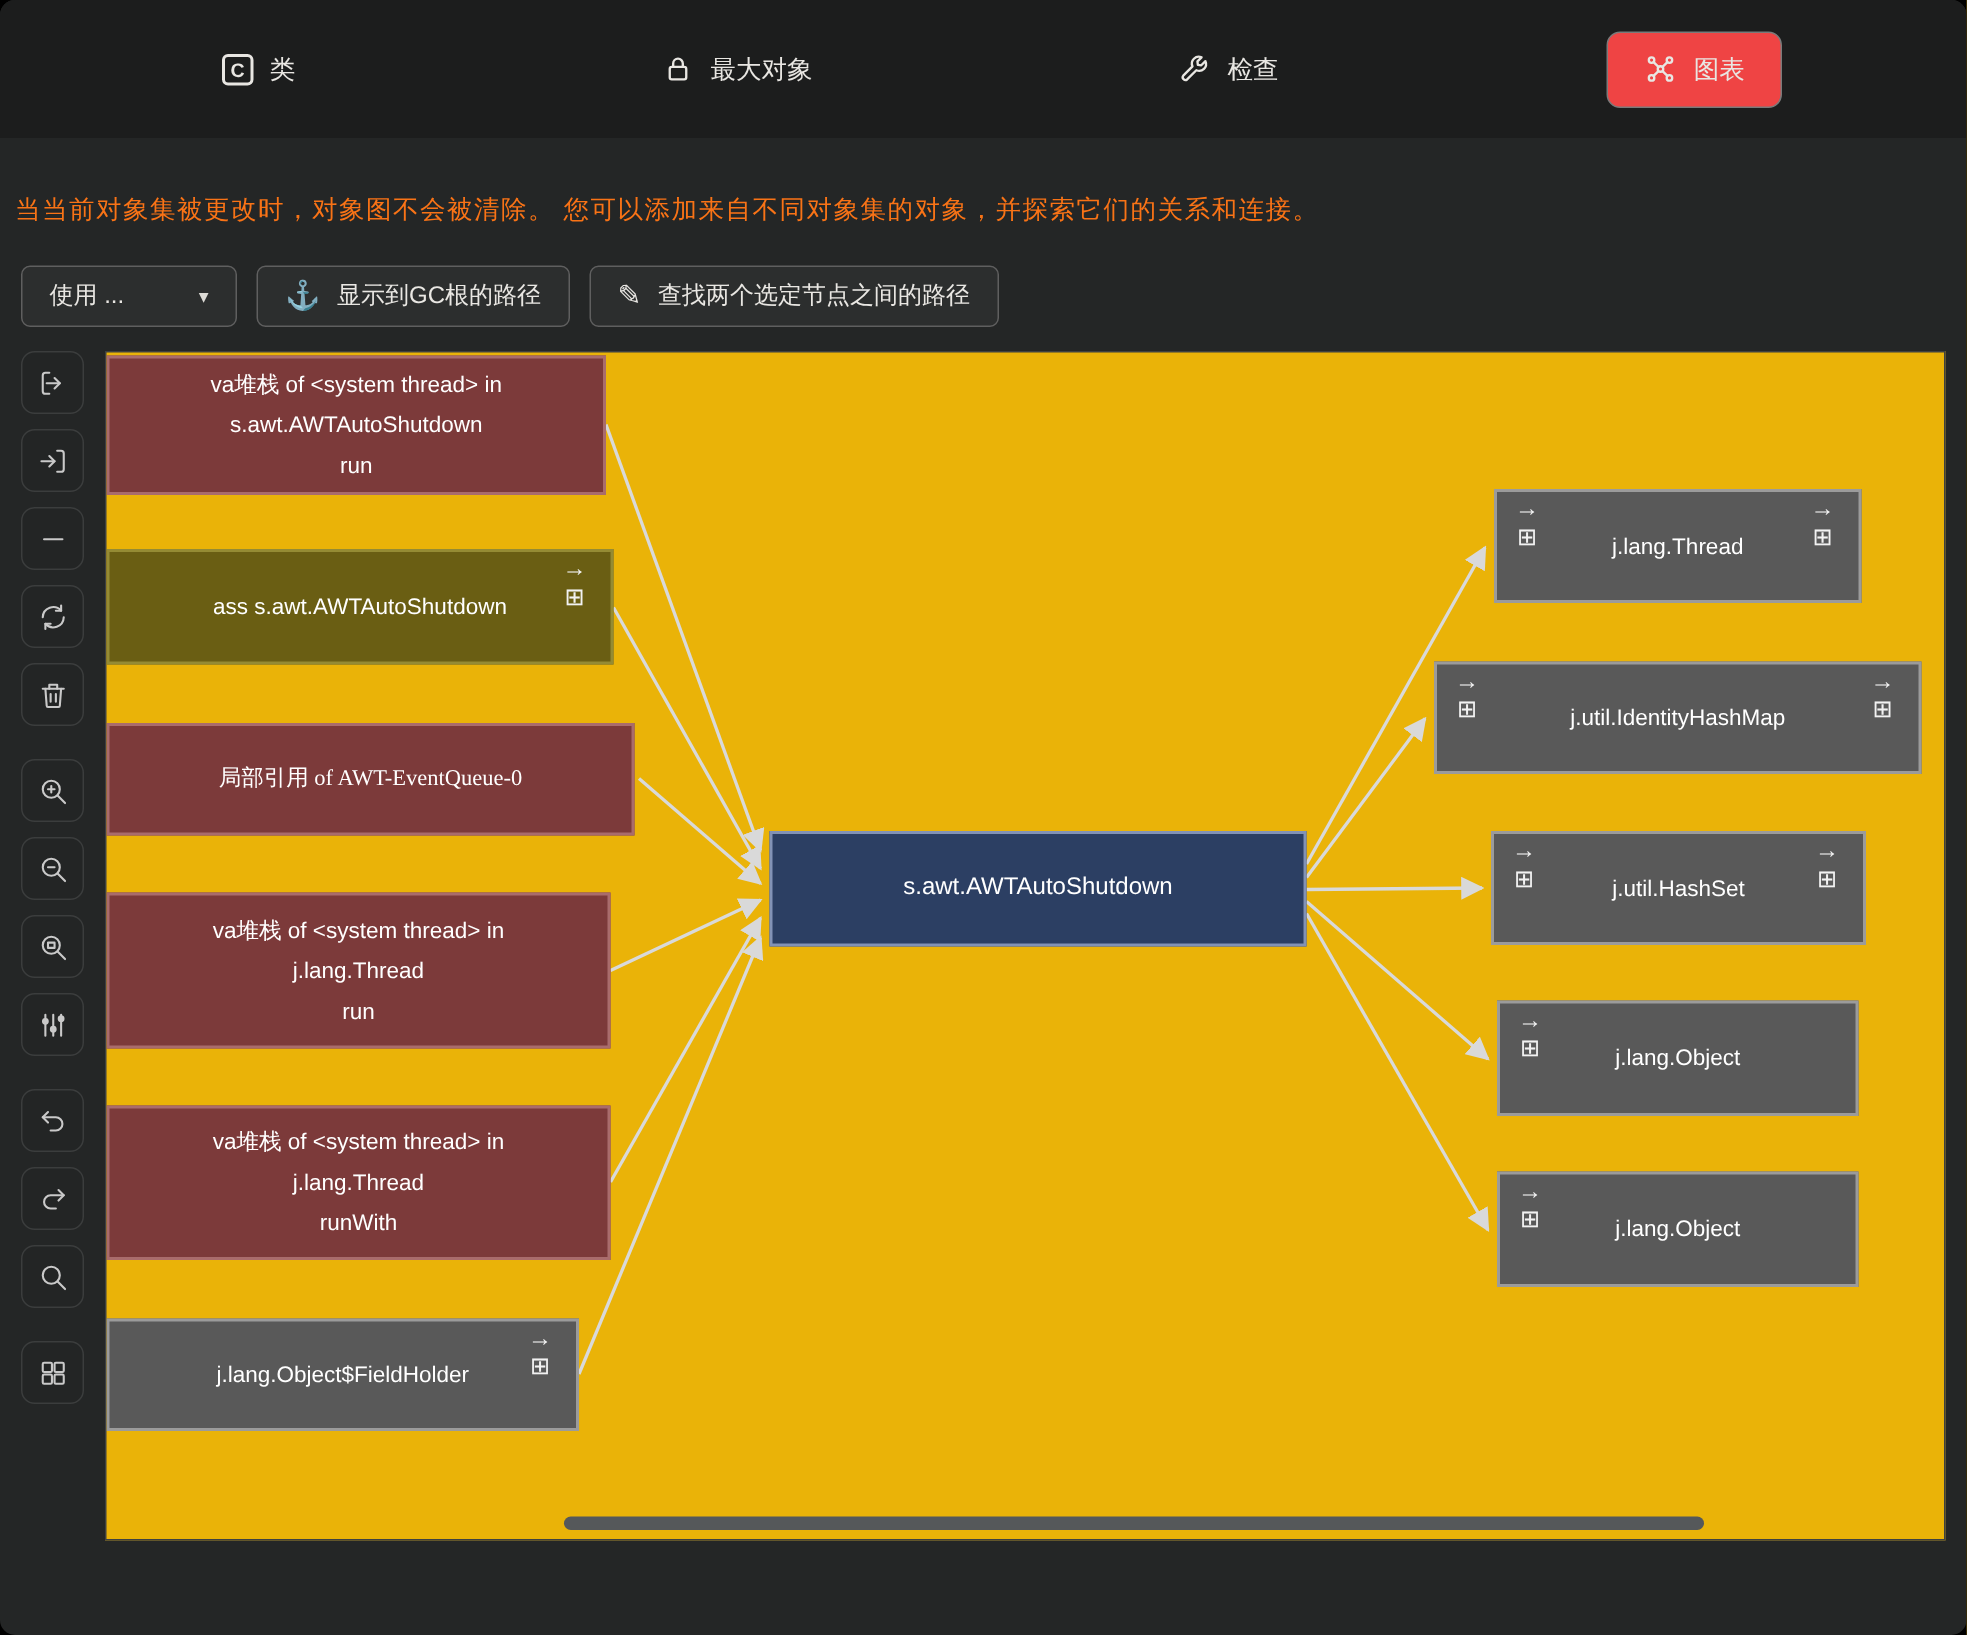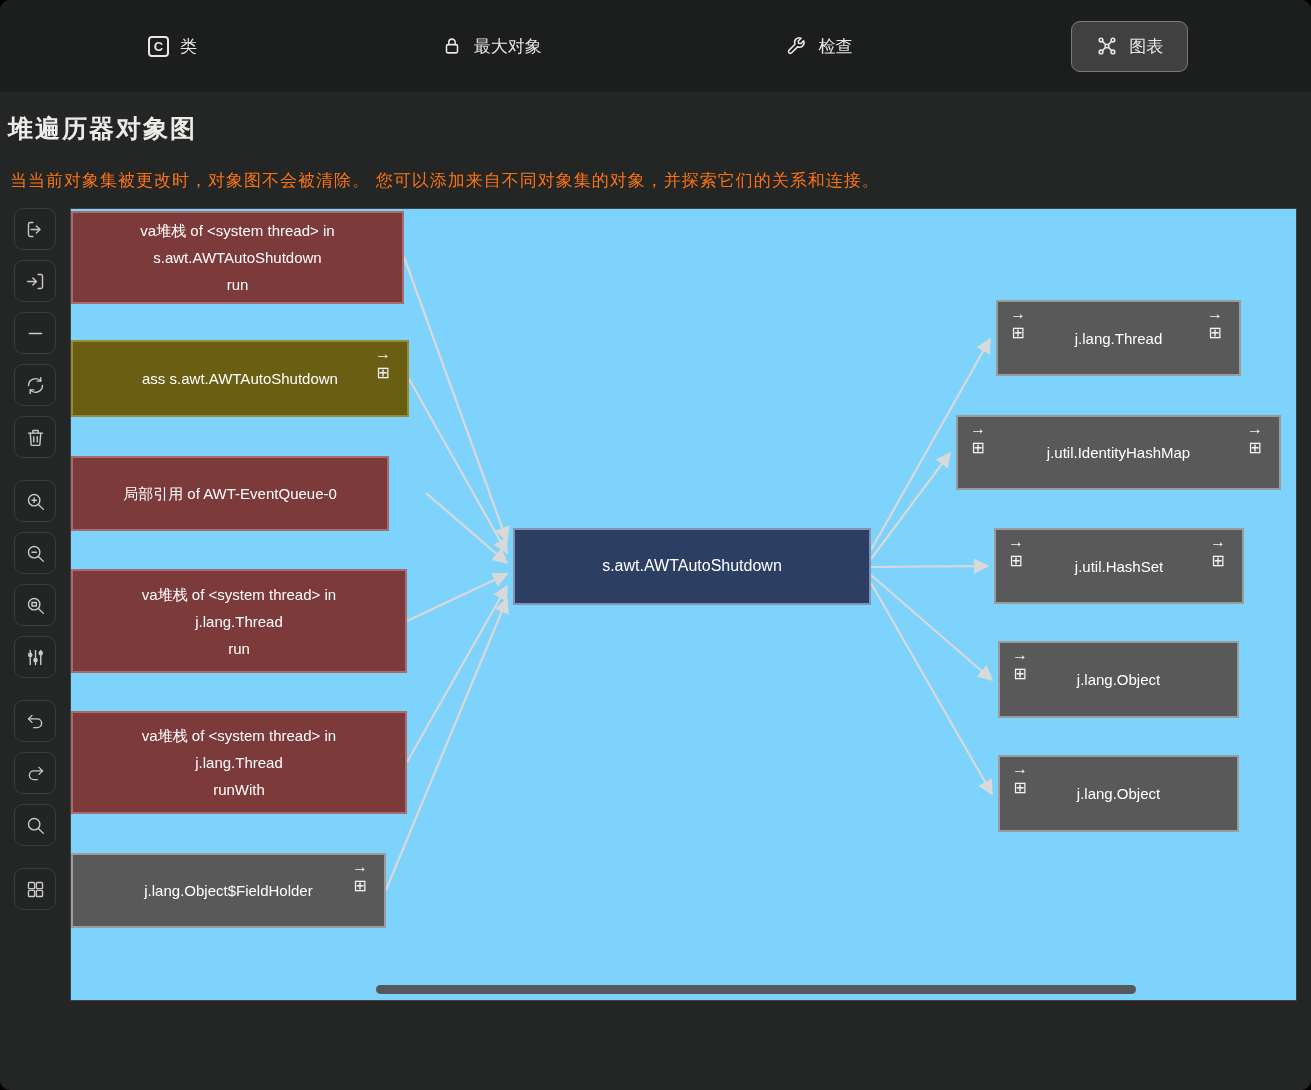--- a/index.html
+++ b/index.html
@@ -3,21 +3,21 @@
 <meta charset="utf-8">
 <style>
   *{box-sizing:border-box}
   html,body{margin:0;padding:0;background:#000;font-family:"Liberation Sans","DejaVu Sans",sans-serif}
   .app{width:1311px;height:1090px;background:#242626;border-radius:10px;overflow:hidden;position:relative}
 
   
   .tabbar{height:92px;background:#1c1d1d;display:flex;align-items:center;justify-content:space-around;padding:0 26px}
   .tab{display:flex;align-items:center;gap:11px;color:#e8e6e2;font-size:17px;padding:13px 24px;
        border:1px solid transparent;border-radius:9px;background:transparent;cursor:pointer;white-space:nowrap}
-  .tab.selected{background:#404040;border-color:#7a7a7a}
+  .tab.selected{background:#ef4444;border-color:#7a7a7a}
   .tab svg{width:22px;height:22px;stroke:#e8e6e2;fill:none;stroke-width:1.7;stroke-linecap:round;stroke-linejoin:round}
   .boxC{width:21px;height:21px;border:2px solid #e8e6e2;border-radius:4px;display:flex;align-items:center;justify-content:center;
         font-size:13px;font-weight:bold;color:#e8e6e2}
 
   
   .content{padding:12px 14px 0 8px}
   .page-title{margin:8px 0 0 0;font-size:25px;font-weight:bold;color:#ecebe7;letter-spacing:2px}
   .page-desc{margin:24px 0 0 2px;font-size:17px;color:#f97316;letter-spacing:1px}
 
   
@@ -29,21 +29,21 @@
   .caret{font-size:13px;color:#dddbd6}
 
   
   .graph-row{display:flex;margin-top:16px;align-items:flex-start}
   .side-toolbar{width:42px;display:flex;flex-direction:column;gap:10px;margin-right:14px;margin-left:6px}
   .tool-btn{width:42px;height:42px;border:1px solid #3b3d3d;border-radius:9px;background:#232525;
             display:flex;align-items:center;justify-content:center;cursor:pointer;flex:0 0 auto}
   .tool-btn svg{width:21px;height:21px;stroke:#c9c9c9;fill:none;stroke-width:1.6;stroke-linecap:round;stroke-linejoin:round}
   .group-gap{margin-top:12px}
 
-  .graph-panel{position:relative;width:1227px;height:793px;background:#7dd3fc;border:1px solid #3e4141;overflow:hidden}
+  .graph-panel{position:relative;width:1227px;height:793px;background:#eab308;border:1px solid #3e4141;overflow:hidden}
   #edges{position:absolute;left:0;top:0;width:100%;height:100%;z-index:1;pointer-events:none}
   .gnode{position:absolute;display:flex;align-items:center;justify-content:center;text-align:center;color:#fff;
          font-size:15px;line-height:1.8;z-index:2}
   .gnode.red{background:#7c3a3a;border:2px solid #a96c6c}
   .gnode.olive{background:#6a5e13;border:2px solid #958b34}
   .gnode.gray{background:#595959;border:2px solid #9b9b9b}
   .gnode.blue{background:#2c3f63;border:2px solid #8292b5;font-size:16px}
   .cicons{position:absolute;top:3px;display:flex;flex-direction:column;align-items:center;gap:1px;line-height:1.1;color:#f2f2f2}
   .cicons.right{right:16px}
   .cicons.left{left:12px}
@@ -80,23 +80,36 @@
           <circle cx="12" cy="12" r="2"></circle>
           <circle cx="5.5" cy="18.5" r="2"></circle>
           <circle cx="18.5" cy="18.5" r="2"></circle>
           <path d="M7 7l3.3 3.3M17 7l-3.3 3.3M7 17l3.3-3.3M17 17l-3.3-3.3"></path>
         </svg>
       <span>图表</span>
     </button>
   </nav>
 
   <div class="content">
-    <h1 class="page-title">堆遍历器对象图</h1>
     <p class="page-desc">当当前对象集被更改时，对象图不会被清除。 您可以添加来自不同对象集的对象，并探索它们的关系和连接。</p>
 
+    <div class="actions">
+      <button class="btn use-btn">
+        <span>使用 ...</span>
+        <span class="caret">▾</span>
+      </button>
+      <button class="btn">
+        <span class="glyph">⚓</span>
+        <span>显示到GC根的路径</span>
+      </button>
+      <button class="btn">
+        <span class="glyph">✎</span>
+        <span>查找两个选定节点之间的路径</span>
+      </button>
+    </div>
 
     <div class="graph-row">
 
       <div class="side-toolbar">
         <button class="tool-btn">
           <svg viewBox="0 0 24 24">
               <path d="M9 4H6a2 2 0 0 0-2 2v12a2 2 0 0 0 2 2h3"></path>
               <path d="M13 8l4 4-4 4"></path>
               <path d="M17 12H7"></path>
             </svg>
@@ -215,21 +228,21 @@
           </div>
           <div class="gnode olive" style="left: 0px; top: 131px; width: 338px; height: 77px;">
             <div>
               <div>ass s.awt.AWTAutoShutdown</div>
             </div>
             <div class="cicons right">
               <span class="ci">→</span>
               <span class="ci">⊞</span>
             </div>
           </div>
-          <div class="gnode red" style="left: 0px; top: 247px; width: 318px; height: 75px;">
+          <div class="gnode red" style="left: 0px; top: 247px; width: 352px; height: 75px; font-family: Liberation Serif, serif;">
             <div>
               <div>局部引用 of AWT-EventQueue-0</div>
             </div>
           </div>
           <div class="gnode red" style="left: 0px; top: 360px; width: 336px; height: 104px;">
             <div>
               <div>va堆栈 of &lt;system thread&gt; in</div>
               <div>j.lang.Thread</div>
               <div>run</div>
             </div>

